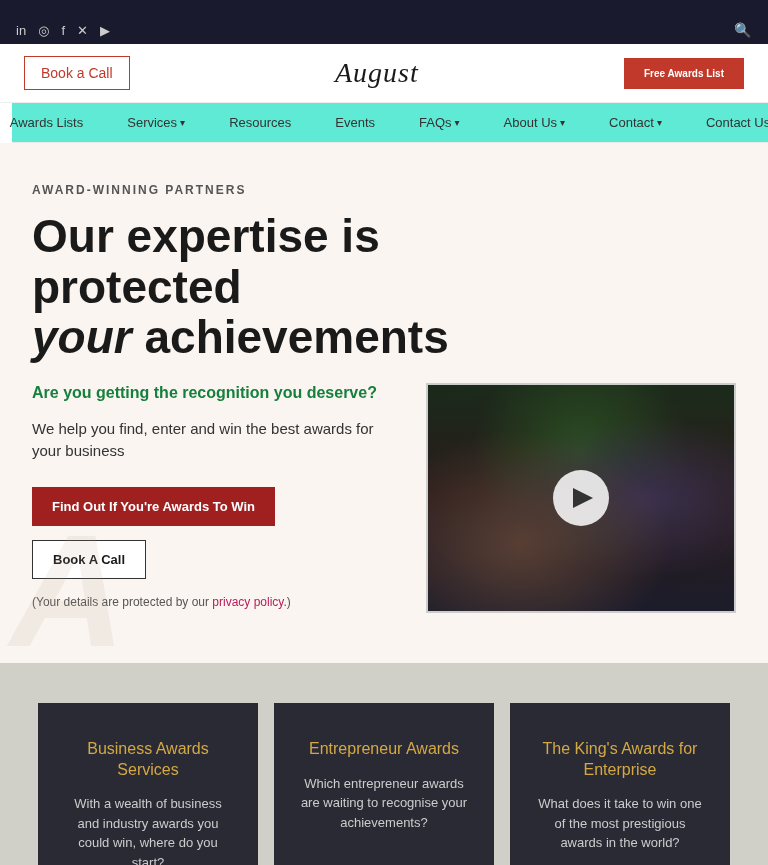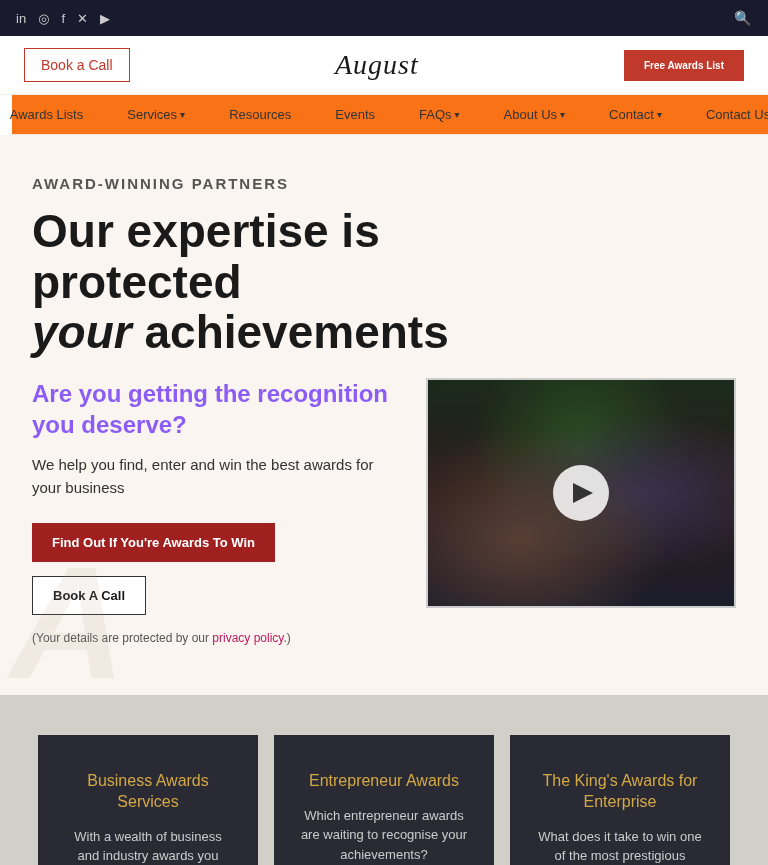--- a/index.html
+++ b/index.html
@@ -2,24 +2,24 @@
 <html><head>
   <meta charset="utf-8">
   <style>
     * { margin: 0; padding: 0; box-sizing: border-box; }
     body { font-family: Arial, sans-serif; width: 768px; background: #fff; }
 
     
     .top-bar {
       background: #1a1a2e;
       display: flex;
-      align-items: center;
+      align-items: flex-end;
       justify-content: space-between;
       padding: 6px 16px;
-      height: 36px;
+      height: 44px;
     }
     .social-icons {
       display: flex;
       gap: 12px;
       align-items: center;
     }
     .social-icon {
       color: #ccc;
       font-size: 13px;
       cursor: pointer;
@@ -67,21 +67,21 @@
     }
 
     
     .nav {
       display: flex;
       align-items: center;
       justify-content: center;
       gap: 16px;
       padding: 0;
       border-bottom: 1px solid #e8e8e8;
-      background: #f97316;
+      background: #5eead4;
       margin-left: 12px;
     }
     .nav-item {
       padding: 12px 14px;
       font-size: 13px;
       color: #333;
       cursor: pointer;
       white-space: nowrap;
       display: flex;
       align-items: center;
@@ -89,21 +89,21 @@
     }
     .nav-chevron { font-size: 10px; }
 
     
     .hero {
       background: #faf5f0;
       padding: 40px 32px 50px 32px;
       position: relative;
     }
     .hero-tag {
-      font-size: 15px;
+      font-size: 12px;
       font-weight: 700;
       color: #555;
       letter-spacing: 2px;
       text-transform: uppercase;
       margin-bottom: 14px;
     }
     .hero-title {
       font-size: 46px;
       font-weight: 900;
       color: #1a1a1a;
@@ -117,23 +117,23 @@
     }
     .hero-content {
       display: flex;
       gap: 24px;
       align-items: flex-start;
     }
     .hero-left {
       flex: 1;
     }
     .hero-subtitle {
-      font-size: 24px;
+      font-size: 16px;
       font-weight: 700;
-      color: #8b5cf6;
+      color: #15803d;
       margin-bottom: 14px;
       line-height: 1.3;
     }
     .hero-desc {
       font-size: 15px;
       color: #333;
       margin-bottom: 24px;
       line-height: 1.5;
     }
     .hero-buttons {

